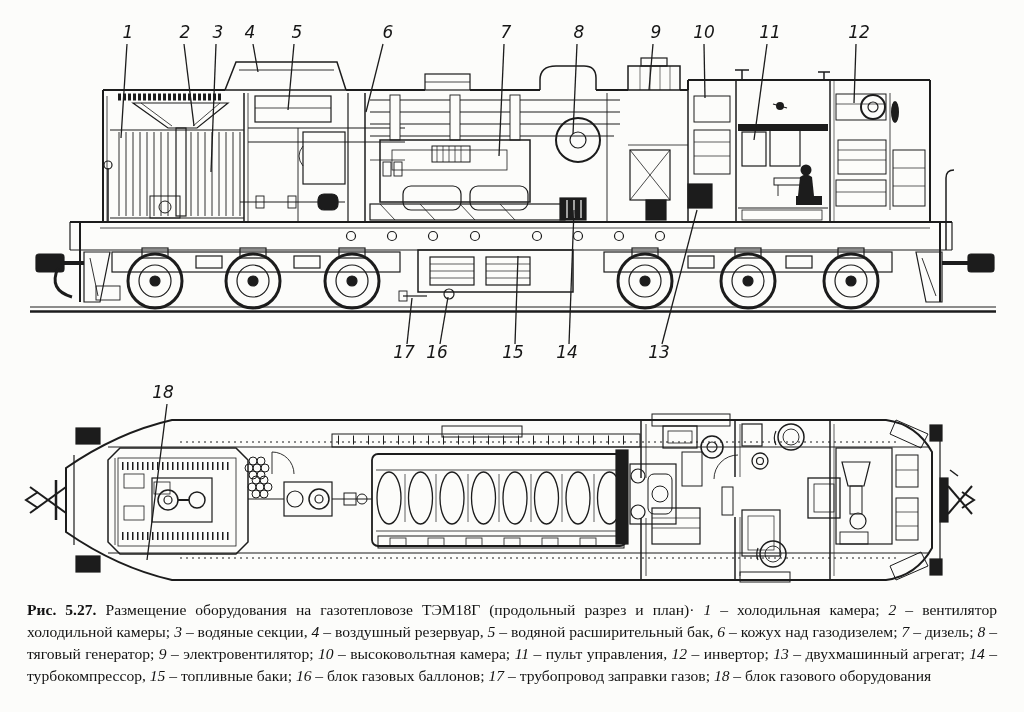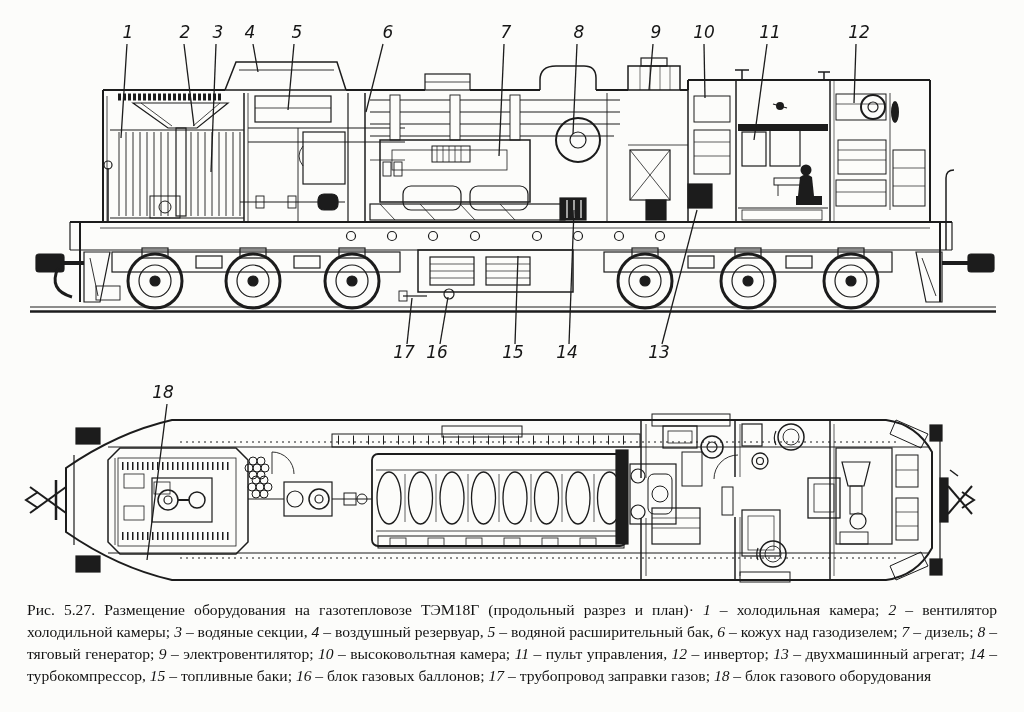--- a/index.html
+++ b/index.html
@@ -23,21 +23,21 @@
   }
   .caption{
     position:absolute;
     left:27px;top:599px;
     width:970px;
     font-size:15.6px;
     line-height:1.42;
     text-align:justify;
     color:#131313;
   }
-  .caption b{font-weight:normal;}
+  .caption b{font-weight:bold;}
   .caption i{font-style:italic;}
   .cap-item{white-space:normal;}
 </style>
 </head>
 <body>
 
 <div class="fig-wrap">
 
 <svg id="drawing" width="1024" height="600" viewBox="0 0 1024 600">
 

